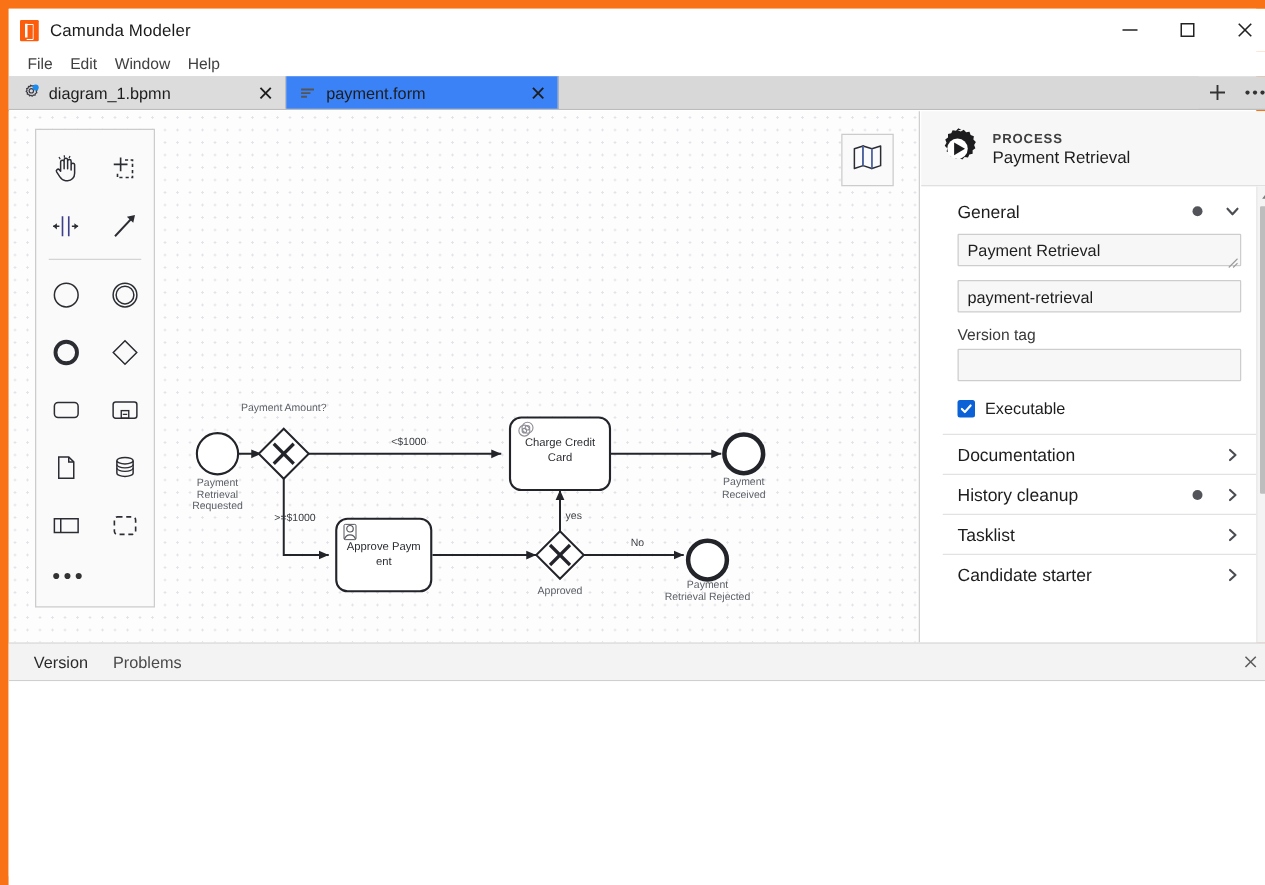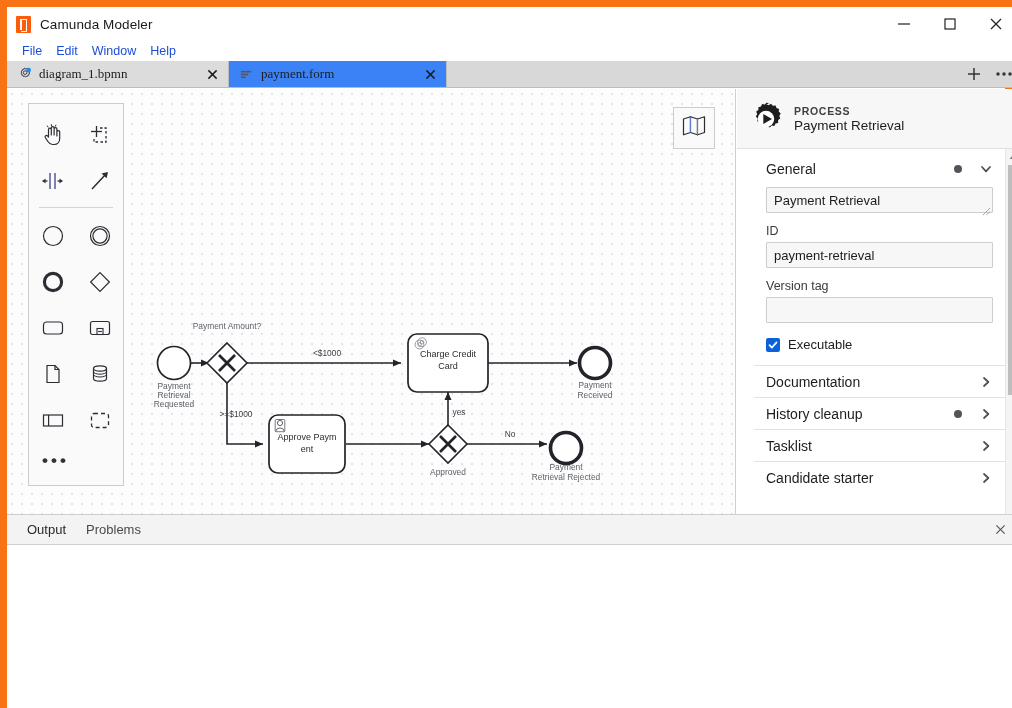--- a/index.html
+++ b/index.html
@@ -50,21 +50,21 @@
   }
   .win-btn svg { display: block; }
 
   
   .menubar {
     position: absolute; left: 0; top: 34px; width: 1012px; height: 20px;
     background: #ffffff;
     display: flex; align-items: center; padding-left: 8px;
   }
   .menu-item {
-    font-size: 12.5px; color: #1d4ed8;
+    font-size: 12.5px; color: #404040;
     padding: 2px 7px; cursor: default;
   }
 
   
   .tabbar {
     position: absolute; left: 0; top: 54px; width: 1012px; height: 27px;
     background: #d8d8d8;
     display: flex; align-items: stretch;
     border-bottom: 1px solid #bcbcbc;
   }
@@ -77,21 +77,20 @@
   }
   .tab.active { background: #dcdcdc; }
   .tab.inactive { background: #3b82f6; }
   .tab-icon {
     width: 15px; height: 15px; margin-right: 7px; flex: none;
     position: relative;
   }
   .tab-label {
     font-size: 13px; color: #1d1d1d; white-space: nowrap;
     flex: 1;
-    font-family: Liberation Serif, serif;
   }
   .tab-close {
     margin-left: 22px; width: 16px; height: 16px;
     display: flex; align-items: center; justify-content: center;
     color: #1d1d1d; flex: none;
   }
   .tabbar-spacer { flex: 1; background: #d8d8d8; }
   .tabbar-actions { display: flex; align-items: center; }
   .tabbar-btn {
     width: 30px; height: 26px; display: flex;
@@ -570,21 +569,20 @@
           <span class="ta-grip">
             <svg width="9" height="9" viewBox="0 0 9 9">
                 <line x1="8" y1="1" x2="1" y2="8" stroke="#9a9a9a" stroke-width="0.9"></line>
                 <line x1="8" y1="4.5" x2="4.5" y2="8" stroke="#9a9a9a" stroke-width="0.9"></line>
               </svg>
           </span>
         </div>
       </div>
 
       <div class="field">
-        <div class="field-label">ID</div>
         <input class="field-input" type="text" value="payment-retrieval" style="">
       </div>
 
       <div class="field">
         <div class="field-label">Version tag</div>
         <input class="field-input" type="text" value="" style="">
       </div>
 
       <div class="checkbox-row">
         <span class="cbox">
@@ -639,21 +637,21 @@
             </svg>
         </div>
         <div class="pscroll-thumb"></div>
 
       </div>
     </div>
   </div>
 
   <div class="bottom">
     <div class="bottom-tabs">
-      <div class="btab active">Output</div>
+      <div class="btab active">Version</div>
       <div class="btab">Problems</div>
       <div class="bottom-close">
         <svg width="11" height="11" viewBox="0 0 12 12">
             <line x1="1.5" y1="1.5" x2="10.5" y2="10.5" stroke="#5a5a5a" stroke-width="1.3"></line>
             <line x1="10.5" y1="1.5" x2="1.5" y2="10.5" stroke="#5a5a5a" stroke-width="1.3"></line>
           </svg>
       </div>
     </div>
     <div class="bottom-body"></div>
   </div>

